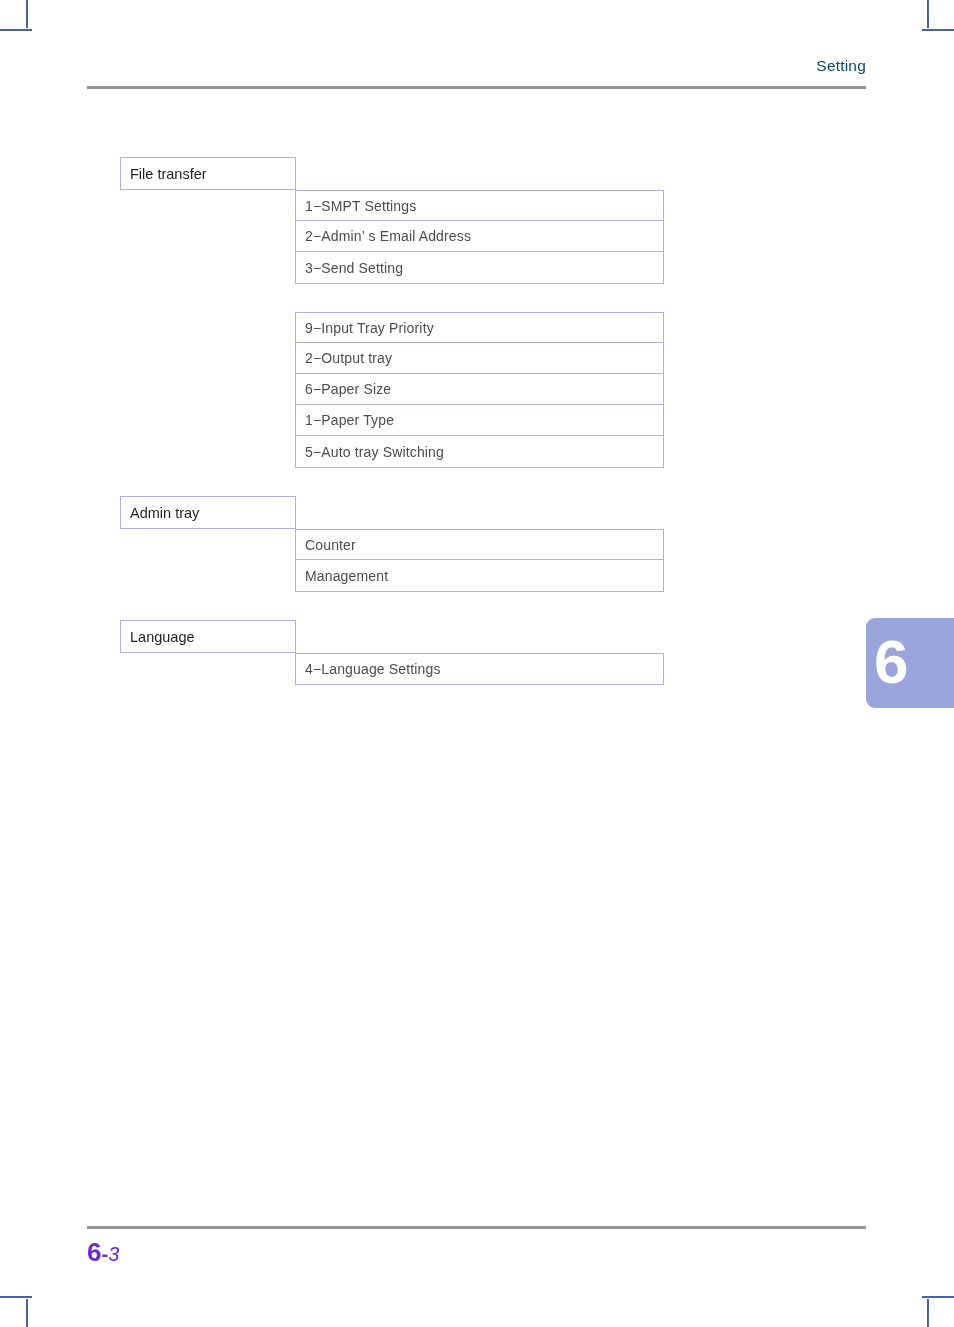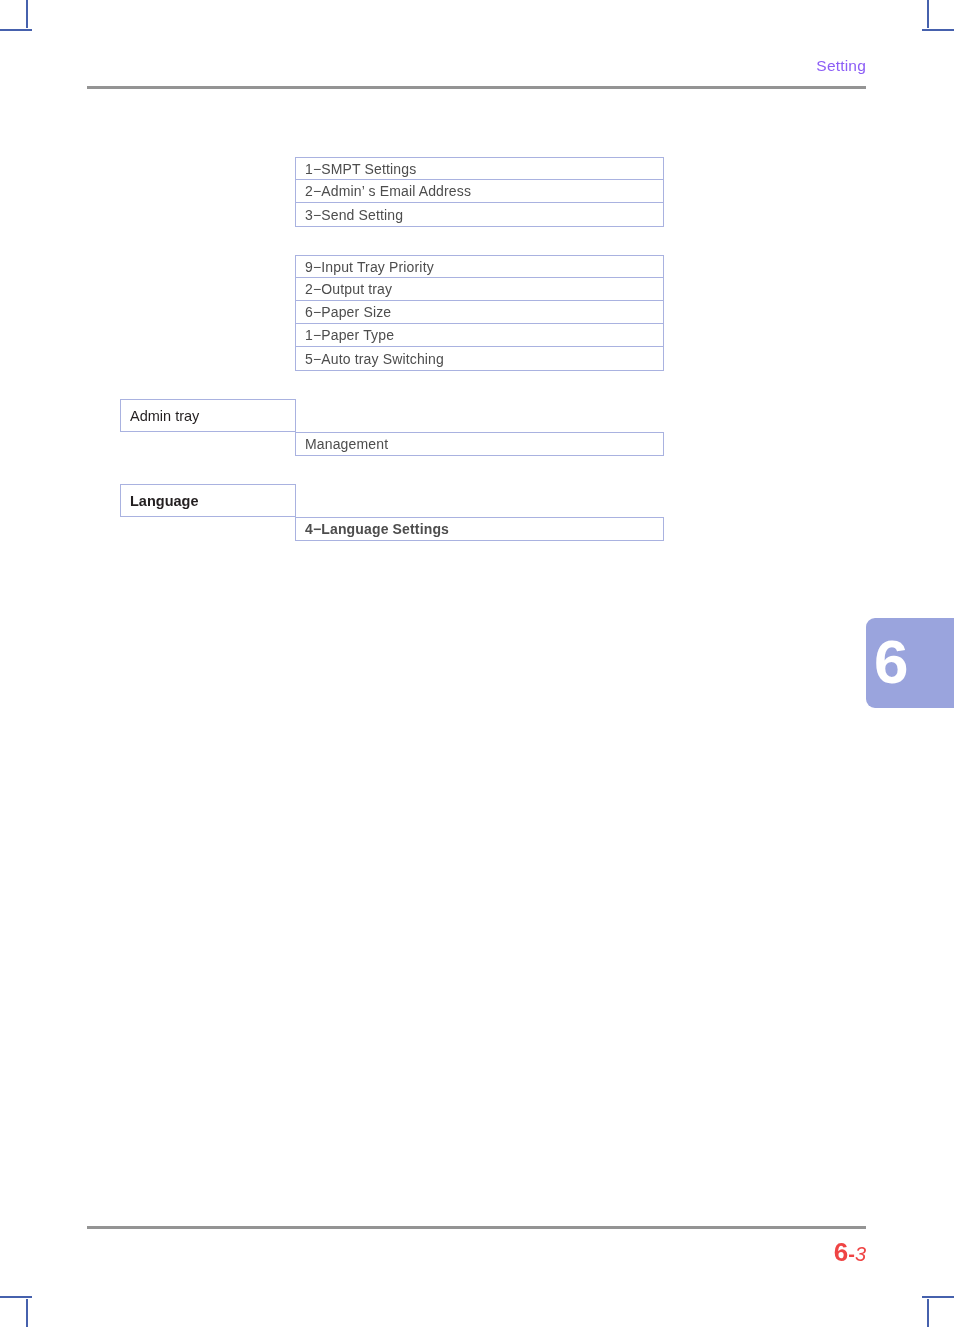--- a/index.html
+++ b/index.html
@@ -36,21 +36,21 @@
   
   .header {
     position: absolute;
     left: 87px;
     top: 58px;
     width: 779px;
   }
   .header-title {
     text-align: right;
     font-size: 15.5px;
-    color: #8b5cf6;
+    color: #0c4a6e;
     letter-spacing: .2px;
     line-height: 1;
   }
   .header-rule {
     margin-top: 12px;
     height: 3px;
     background: #949494;
   }
 
   
@@ -72,21 +72,21 @@
   }
 
   
   .tables {
     position: absolute;
     left: 120px;
     top: 157px;
     width: 560px;
   }
   .menu-group { margin-bottom: 28px; }
-  .menu-group:last-child { margin-bottom: 8px; font-weight: bold; }
+  .menu-group:last-child { margin-bottom: 8px; }
 
   .group-head {
     width: 176px;
     height: 33px;
     box-sizing: border-box;
     border: 1px solid #a9b2e0;
     display: flex;
     align-items: center;
     padding-left: 9px;
     font-size: 14.5px;
@@ -96,21 +96,21 @@
   .group-rows {
     margin-left: 175px;
     width: 367px;
     border-left: 1px solid #a9b2e0;
     border-right: 1px solid #a9b2e0;
     border-bottom: 1px solid #a9b2e0;
   }
   .group-rows .menu-row:first-child { border-top: 1px solid #a9b2e0; }
 
   .menu-row {
-    height: 23px;
+    height: 31px;
     box-sizing: border-box;
     border-bottom: 1px solid #a9b2e0;
     display: flex;
     align-items: center;
     padding-left: 9px;
     font-size: 14px;
     color: #4d4d4d;
     letter-spacing: .15px;
   }
   .menu-row:last-child { border-bottom: none; text-align: center; }
@@ -121,23 +121,23 @@
     left: 87px;
     top: 1226px;
     width: 779px;
   }
   .footer-rule {
     height: 3px;
     background: #949494;
   }
   .footer-pageno {
     margin-top: 10px;
-    text-align: right;
+    text-align: left;
     line-height: 1;
-    color: #ef4444;
+    color: #6d28d9;
   }
   .pageno-chapter {
     font-size: 26px;
     font-weight: bold;
   }
   .pageno-sep {
     font-size: 20px;
     font-weight: bold;
   }
   .pageno-num {
@@ -163,38 +163,40 @@
     <div class="header-title">Setting</div>
     <div class="header-rule"></div>
   </div>
 
   <div class="chapter-tab">
     <span>6</span>
   </div>
 
   <div class="tables">
       <div class="menu-group">
+        <div class="group-head">File transfer</div>
         <div class="group-rows">
           <div class="menu-row">1−SMPT Settings</div>
           <div class="menu-row">2−Admin’ s Email Address</div>
           <div class="menu-row">3−Send Setting</div>
         </div>
       </div>
       <div class="menu-group">
         <div class="group-rows">
           <div class="menu-row">9−Input Tray Priority</div>
           <div class="menu-row">2−Output tray</div>
           <div class="menu-row">6−Paper Size</div>
           <div class="menu-row">1−Paper Type</div>
           <div class="menu-row">5−Auto tray Switching</div>
         </div>
       </div>
       <div class="menu-group">
         <div class="group-head">Admin tray</div>
         <div class="group-rows">
+          <div class="menu-row">Counter</div>
           <div class="menu-row">Management</div>
         </div>
       </div>
       <div class="menu-group">
         <div class="group-head">Language</div>
         <div class="group-rows">
           <div class="menu-row">4−Language Settings</div>
         </div>
       </div>
     </div>

